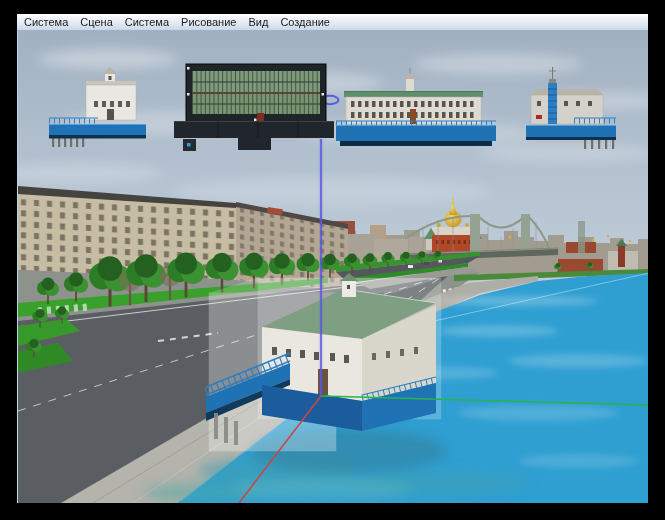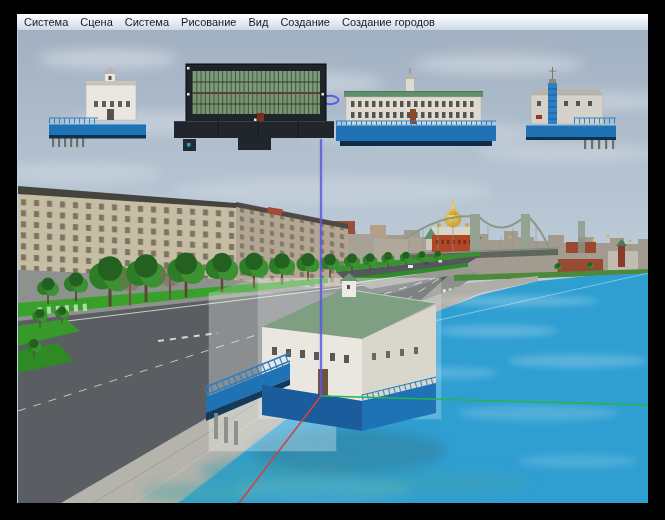--- a/index.html
+++ b/index.html
@@ -33,21 +33,20 @@
 <div id="stage">
   <div id="appwin">
 
     <div id="menubar">
       <span class="menu-item">Система</span>
       <span class="menu-item">Сцена</span>
       <span class="menu-item">Система</span>
       <span class="menu-item">Рисование</span>
       <span class="menu-item">Вид</span>
       <span class="menu-item">Создание</span>
-      <span class="menu-item">Создание городов</span>
     </div>
 
     <div id="viewport">
       <svg width="631" height="472" viewBox="0 0 631 472">
         <defs>
           <linearGradient id="skyG" x1="0" y1="0" x2="0" y2="1">
             <stop offset="0" stop-color="#a2b1c2"></stop>
               <stop offset="0.45" stop-color="#bccad7"></stop>
             <stop offset="1" stop-color="#d6dfe5"></stop>
           </linearGradient>

